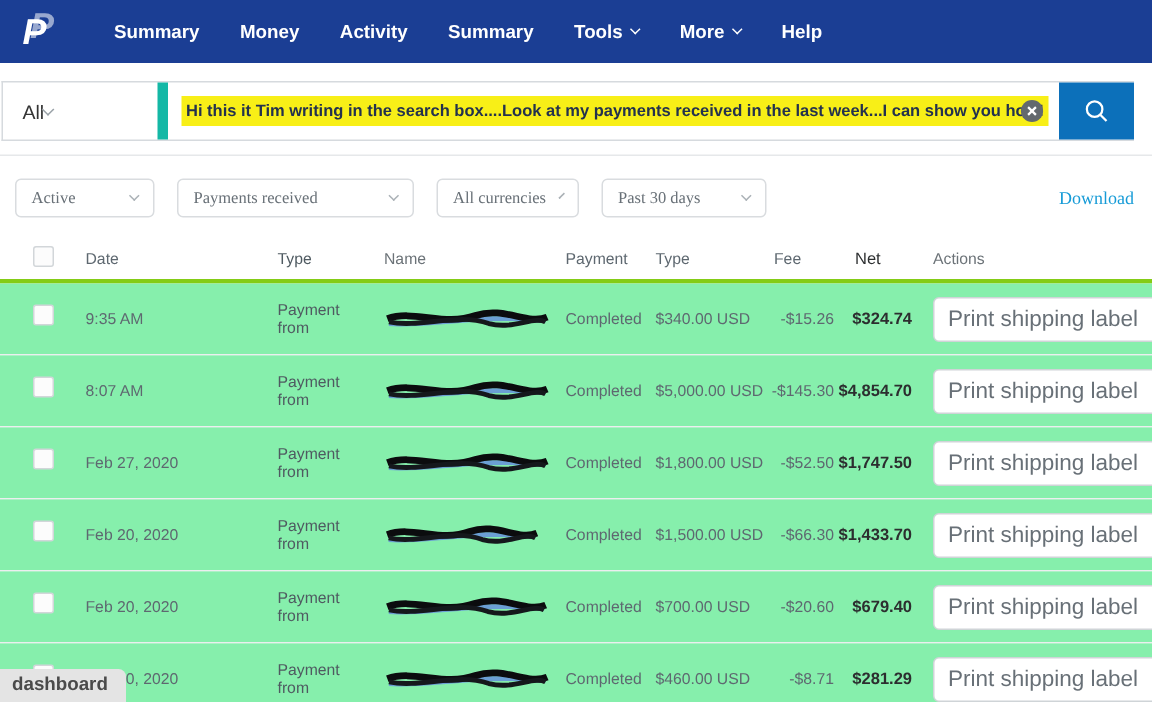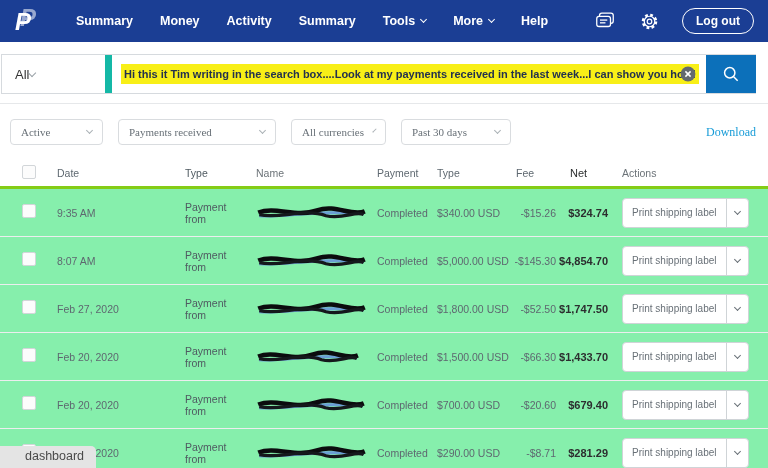--- a/index.html
+++ b/index.html
@@ -89,31 +89,31 @@
   .c-net { text-align: right; padding-right: 2px; font-size: 11px; font-weight: bold; color: #2c2e2f; }
   .thead .c-fee { text-align: left; padding-left: 7px; }
   .thead .c-net { text-align: left; padding-left: 12px; font-weight: normal; }
   .c-actions { padding-left: 12px; }
   .action-btn {
     display: inline-flex; align-items: stretch; height: 30px; background: #fff;
     border: 1px solid #cfd4d7; border-radius: 4px; cursor: pointer; overflow: hidden;
   }
   .action-btn .btn-main {
     display: flex; align-items: center; padding: 0 9px;
-    font-size: 10px; color: #687077; white-space: nowrap;
+    font-size: 15px; color: #687077; white-space: nowrap;
   }
   .action-btn .btn-chev {
     display: flex; align-items: center; justify-content: center;
     width: 22px; border-left: 1px solid #cfd4d7; color: #687077;
   }
   .scribble { display: block; }
   
   .status-tooltip {
     position: absolute; left: 0; bottom: 0; background: #e4e4e4; color: #4a4a4a;
-    font-size: 12.5px; padding: 3px 12px 5px 25px; border-top-right-radius: 5px;
+    font-size: 12.5px; padding: 3px 12px 5px 8px; border-top-right-radius: 5px; font-weight: bold;
   }
 </style>
 </head>
 <body>
 
 <div class="nav">
   <div class="logo">
     <span class="p-back">P</span>
     <span class="p-front">P</span>
   </div>
@@ -134,38 +134,20 @@
       <i class="chev"></i>
     </div>
   <div class="nav-item">
       <span>More</span>
       <i class="chev"></i>
     </div>
   <div class="nav-item">
       <span>Help</span>
     </div>
 
-  <div class="nav-right">
-    <div class="nav-icon">
-      <svg width="22" height="22" viewBox="0 0 24 24" fill="none" stroke="#ffffff" stroke-width="1.4">
-        <rect x="6" y="3.5" width="15" height="11" rx="2.5"></rect>
-        <rect x="3" y="7" width="15" height="11" rx="2.5" fill="#1b3e94"></rect>
-        <line x1="6.5" y1="11" x2="14.5" y2="11"></line>
-        <line x1="6.5" y1="14" x2="12.5" y2="14"></line>
-      </svg>
-    </div>
-    <div class="nav-icon">
-      <svg width="21" height="21" viewBox="0 0 24 24" fill="none">
-        <circle cx="12" cy="12" r="7.4" stroke="#ffffff" stroke-width="3" stroke-dasharray="3.1 2.7"></circle>
-        <circle cx="12" cy="12" r="6" stroke="#ffffff" stroke-width="1.4"></circle>
-        <circle cx="12" cy="12" r="2.6" stroke="#ffffff" stroke-width="1.4"></circle>
-      </svg>
-    </div>
-    <button class="logout-btn">Log out</button>
-  </div>
 </div>
 
 <div class="search-row">
   <div class="search-scope">
     <span>All</span>
     <i class="chev"></i>
   </div>
   <div class="search-input-area">
     <span class="hl">Hi this it Tim writing in the search box....Look at my payments received in the last week...I can show you how!</span>
   </div>
@@ -350,21 +332,21 @@
     <div class="c-date">Feb 20, 2020</div>
     <div class="c-type">Payment from</div>
     <div class="c-name">
       <svg class="scribble" height="15" viewBox="0 0 100 14" preserveAspectRatio="none" fill="none" width="158">
         <path d="M3,10 C25,12 55,4 97,8" stroke="#6b9fd4" stroke-width="3"></path>
         <path d="M2,7 C18,1 36,12 55,5 C72,-1 86,11 98,6" stroke="#0b0c0e" stroke-width="4.2"></path>
         <path d="M3,9 C22,13 44,3 63,10 C78,14 90,5 97,9" stroke="#15181c" stroke-width="3"></path>
       </svg>
     </div>
     <div class="c-payment">Completed</div>
-    <div class="c-gross">$290.00 USD</div>
+    <div class="c-gross">$460.00 USD</div>
     <div class="c-fee">-$8.71</div>
     <div class="c-net">$281.29</div>
     <div class="c-actions">
       <div class="action-btn">
         <span class="btn-main">Print shipping label</span>
         <span class="btn-chev">
             <i class="chev"></i>
           </span>
       </div>
     </div>

